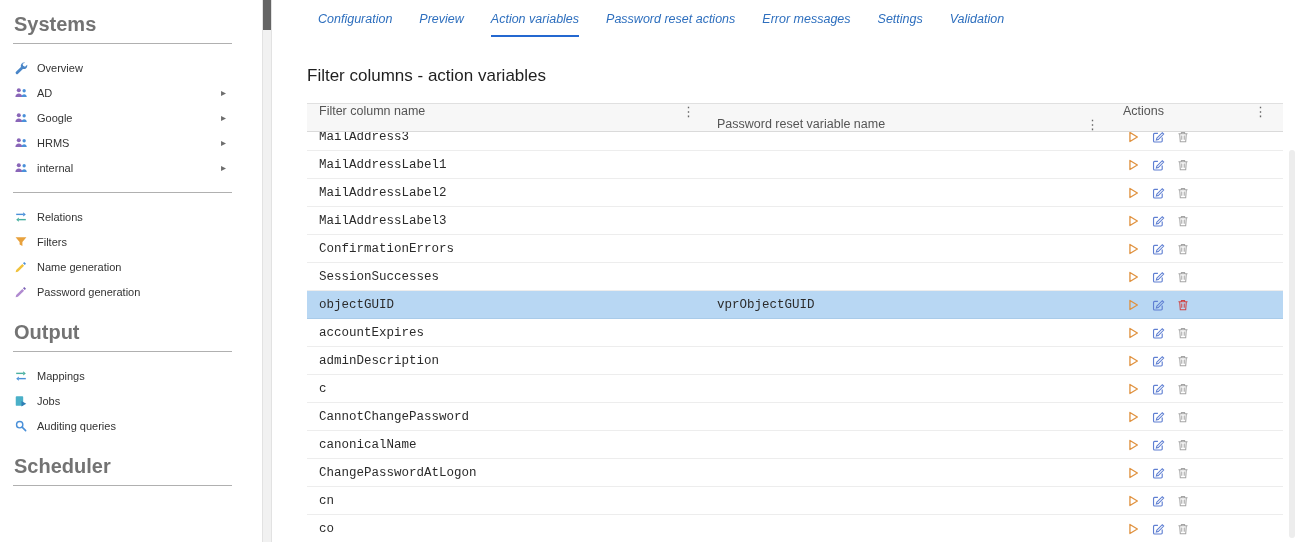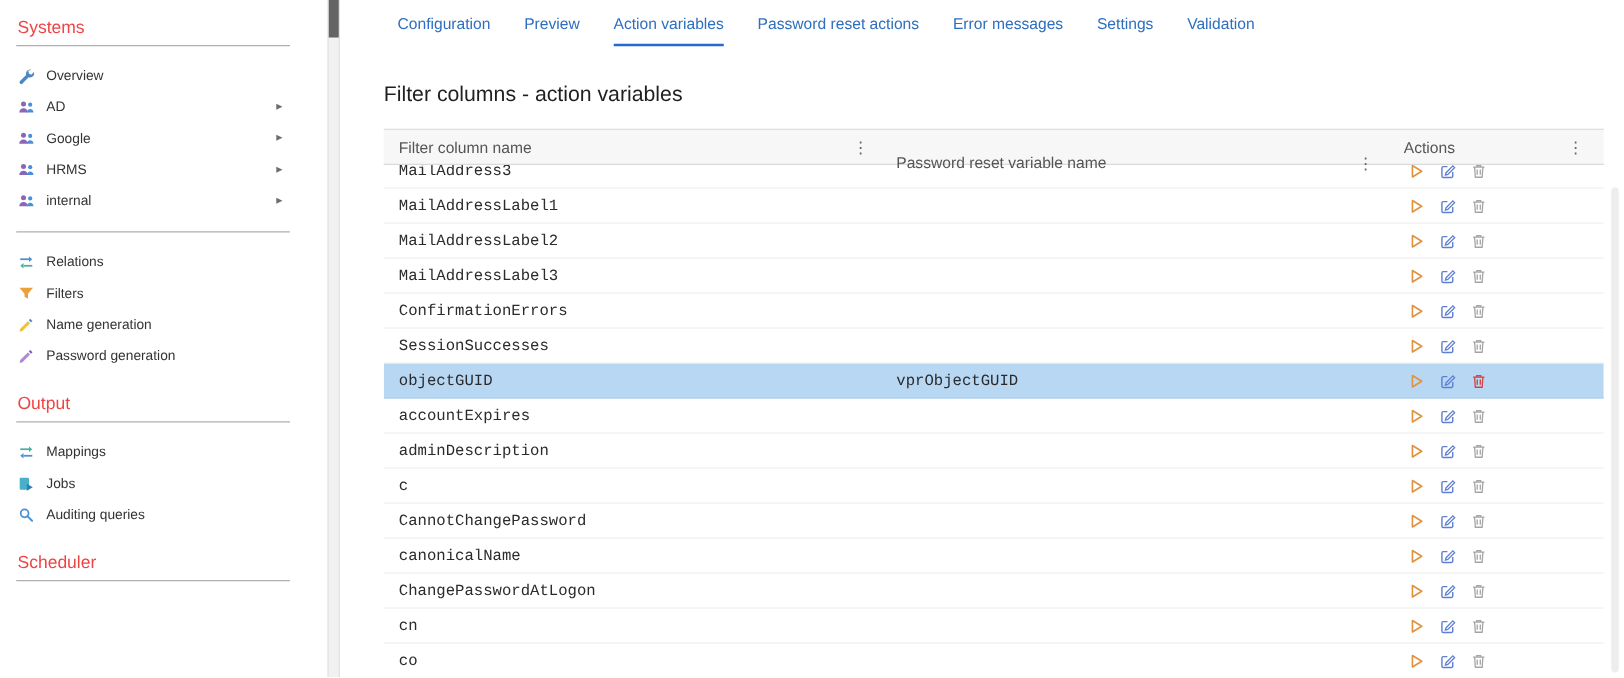--- a/index.html
+++ b/index.html
@@ -3,42 +3,42 @@
 <meta charset="utf-8">
 <style>
   * { margin:0; padding:0; box-sizing:border-box; }
   html,body { background:#fff; }
   body { font-family:"Liberation Sans", sans-serif; }
   #app { position:relative; width:1299px; height:542px; overflow:hidden; background:#fff; }
 
   
   .sidebar { position:absolute; left:0; top:0; width:252px; height:100%; padding:8px 0 0 13px; }
   .sb-section { margin-bottom:12px; }
-  .sb-title { font-size:14px; color:#ef4444; padding:5px 0 6px 1px; }
+  .sb-title { font-size:20px; color:#737373; padding:5px 0 6px 1px;font-weight:bold; }
   .sb-divider { height:1px; background:#b0b0b0; width:219px; margin:1px 0 11px 0; }
   .sb-item { display:flex; align-items:center; height:25px; width:219px; cursor:pointer; }
   .sb-icon { width:16px; height:16px; display:inline-flex; align-items:center; justify-content:center; margin-right:8px; flex:0 0 16px; }
   .sb-icon svg { width:14px; height:14px; }
   .sb-label { font-size:11px; color:#333; white-space:nowrap; }
   .sb-chevron { margin-left:auto; padding-right:6px; color:#6d6d6d; font-size:10px; line-height:1; }
 
   
   .sb-scrollbar { position:absolute; left:262px; top:0; width:10px; height:100%; background:#f1f1f1; border-left:1px solid #e2e2e2; border-right:1px solid #e2e2e2; }
   .sb-thumb { position:absolute; top:0; left:0; width:100%; height:30px; background:#646464; }
 
   
   .main { position:absolute; left:273px; top:0; width:1026px; height:100%; }
   .tabs { display:flex; gap:27px; padding:12px 0 0 45px; }
-  .tab { font-size:12.5px; color:var(--accent,#2e6fbe); padding-bottom:9px; cursor:pointer; white-space:nowrap; }
+  .tab { font-size:12.5px; color:var(--accent,#2e6fbe); padding-bottom:9px; cursor:pointer; white-space:nowrap;font-style:italic; }
   .tab.active { border-bottom:2px solid var(--underline,#2468d0); }
   .page-heading { margin:29px 0 0 34px; font-size:17px; font-weight:400; color:#1f1f1f; }
 
   .table { margin:17px 0 0 34px; width:976px; position:relative; background:#fff; }
   .thead { display:flex; height:29px; background:#f7f7f7; border-top:1px solid #e0e0e0; border-bottom:1px solid #dadada; align-items:center; position:relative; z-index:2; }
-  .th { display:flex; align-items:center; justify-content:space-between; font-size:12.5px; color:#555; height:100%; }
+  .th { display:flex; align-items:flex-start; justify-content:space-between; font-size:12.5px; color:#555; height:100%; }
   .th.c1 { width:400px; padding:0 10px 0 12px; }
   .th.c2 { width:404px; padding:0 10px 0 10px;margin-top:25px; }
   .th.c3 { flex:1; padding:0 14px 0 12px; }
   .kebab { color:#666; font-size:13px; cursor:pointer; padding:0 2px; }
 
   .tbody { overflow:hidden; }
   .rows { margin-top:-9px; }
   .row { display:flex; height:28px; align-items:center; border-bottom:1px solid #ededed; background:#fff; font-size:12.5px; color:#2b2b2b; }
   .row.selected { background:var(--sel,#b8d7f3); border-bottom-color:#a9cbe9; }
   .cell { height:100%; display:flex; align-items:center;font-family:Liberation Mono, monospace; }

